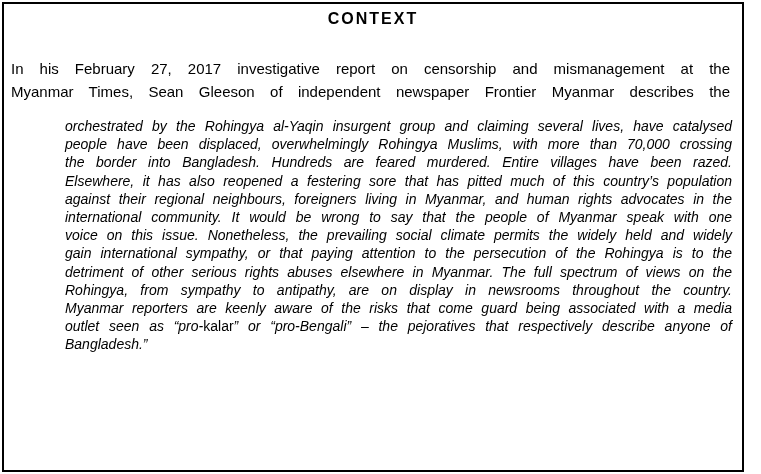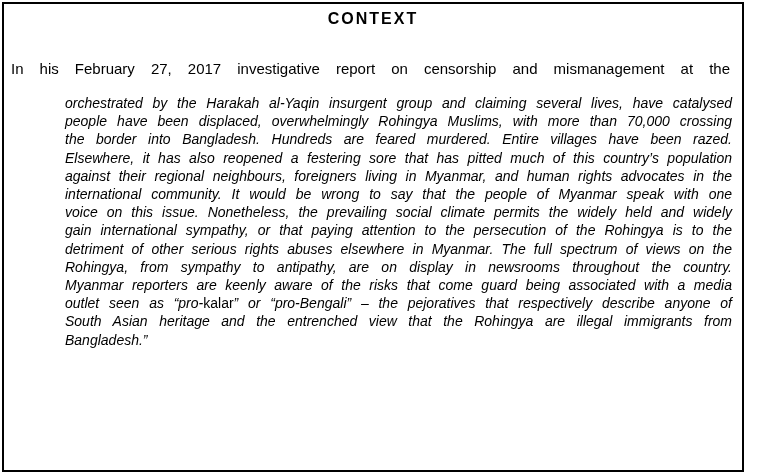--- a/index.html
+++ b/index.html
@@ -57,35 +57,35 @@
 </head>
 <body>
 
 <div class="page">
   <div class="frame">
 
     <div class="doc-title">CONTEXT</div>
 
     <div class="intro">
       <div class="jline">In his February 27, 2017 investigative report on censorship and mismanagement at the</div>
+      <div class="jline">Myanmar Times, Sean Gleeson of independent newspaper Frontier Myanmar describes the</div>
     </div>
 
     <div class="quote">
-      <div class="jline">orchestrated by the Harakah al-Yaqin insurgent group and claiming several lives, have catalysed</div>
+      <div class="jline">orchestrated by the Rohingya al-Yaqin insurgent group and claiming several lives, have catalysed</div>
       <div class="jline">people have been displaced, overwhelmingly Rohingya Muslims, with more than 70,000 crossing</div>
       <div class="jline">the border into Bangladesh. Hundreds are feared murdered. Entire villages have been razed.</div>
       <div class="jline">Elsewhere, it has also reopened a festering sore that has pitted much of this country’s population</div>
       <div class="jline">against their regional neighbours, foreigners living in Myanmar, and human rights advocates in the</div>
       <div class="jline">international community. It would be wrong to say that the people of Myanmar speak with one</div>
       <div class="jline">voice on this issue. Nonetheless, the prevailing social climate permits the widely held and widely</div>
       <div class="jline">gain international sympathy, or that paying attention to the persecution of the Rohingya is to the</div>
       <div class="jline">detriment of other serious rights abuses elsewhere in Myanmar. The full spectrum of views on the</div>
       <div class="jline">Rohingya, from sympathy to antipathy, are on display in newsrooms throughout the country.</div>
       <div class="jline">Myanmar reporters are keenly aware of the risks that come guard being associated with a media</div>
       <div class="jline">
         <span>outlet seen as “pro-</span><span class="upright">kalar</span><span>” or “pro-Bengali” – the pejoratives that respectively describe anyone of</span>
       </div>
-      <div class="jline">South Asian heritage and the entrenched view that the Rohingya are illegal immigrants from</div>
       <div class="jline last">Bangladesh.”</div>
     </div>
 
   </div>
 </div>
 
 </body></html>

